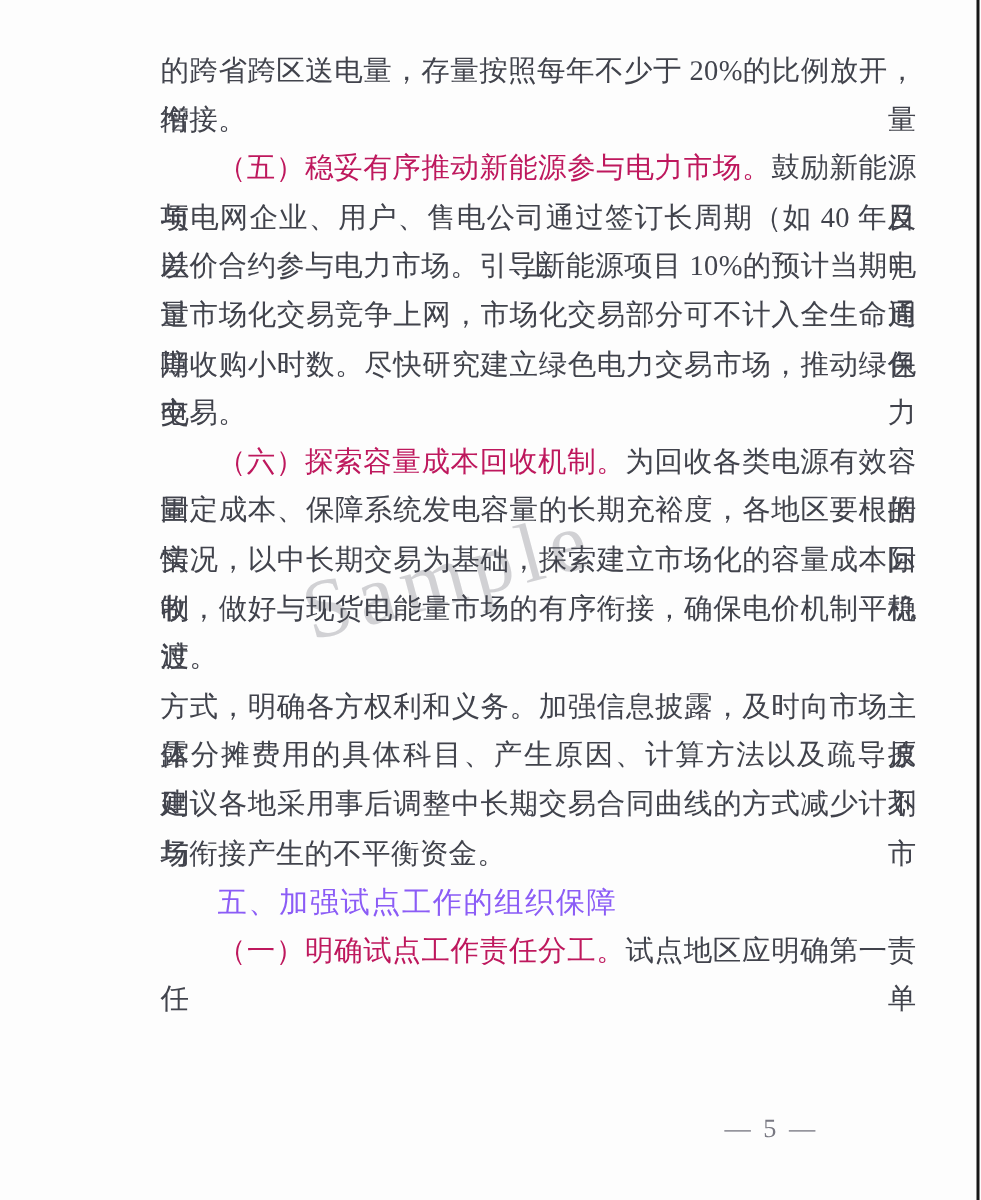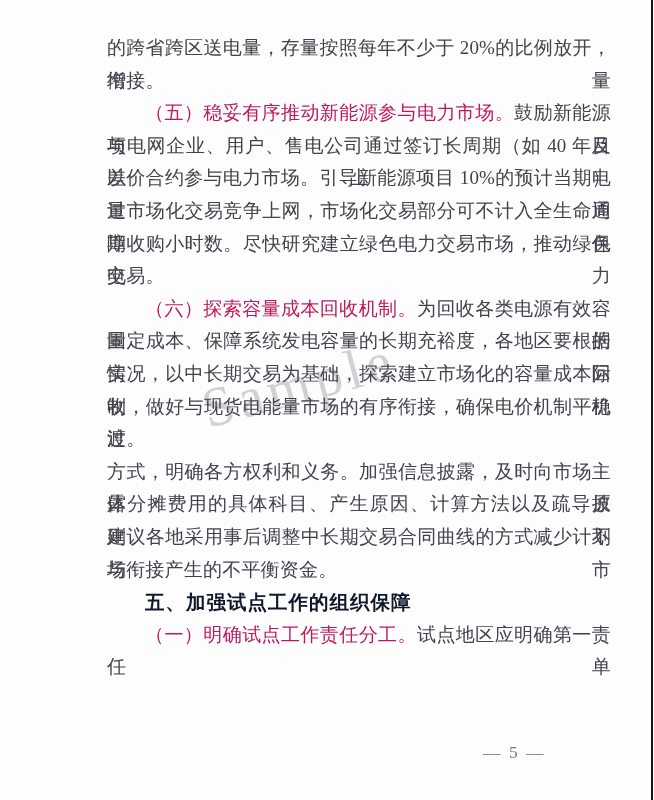--- a/index.html
+++ b/index.html
@@ -36,23 +36,23 @@
   }
   .line.j {
     white-space: normal;
     text-align: justify;
     text-align-last: justify;
   }
   .line.indent { text-indent: 38px; }
   .line .lead { font-weight: 400; color: #be185d; }
   .line.heading {
     font-family: "Liberation Sans", sans-serif;
-    font-weight: 700;
+    font-weight: 400;
     font-size: 19.5px;
-    color: #0f172a;
+    color: #8b5cf6;
     letter-spacing: 1px;
   }
   .watermark {
     position: absolute;
     left: 200px; top: 352px;
     font-family: "Liberation Serif", serif;
     font-size: 56px;
     letter-spacing: 5px;
     color: #c3c3c7;
     opacity: 0.75;

